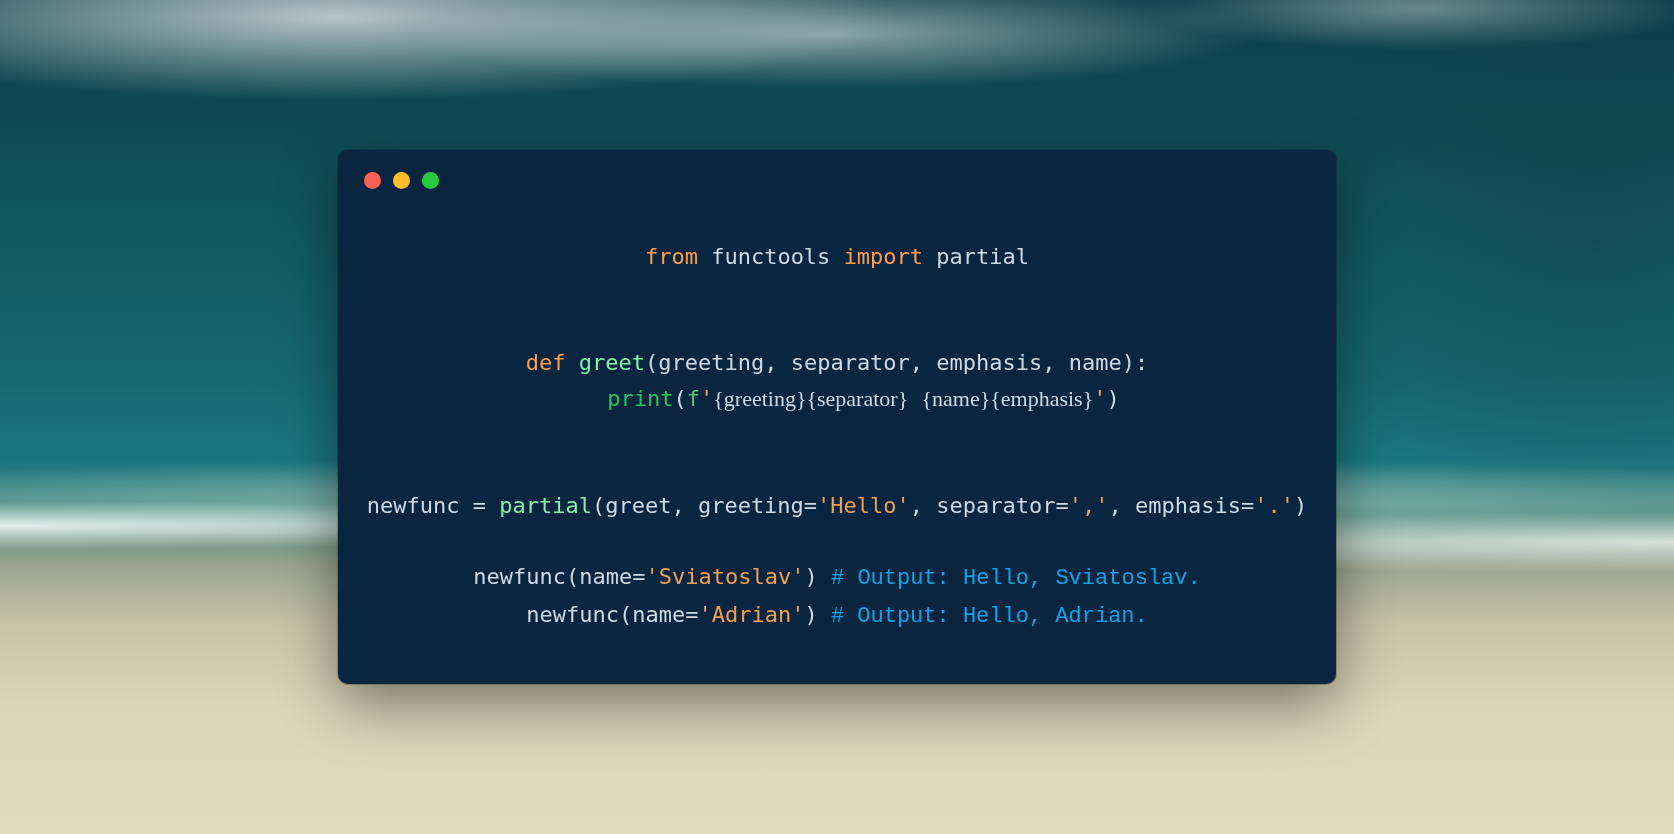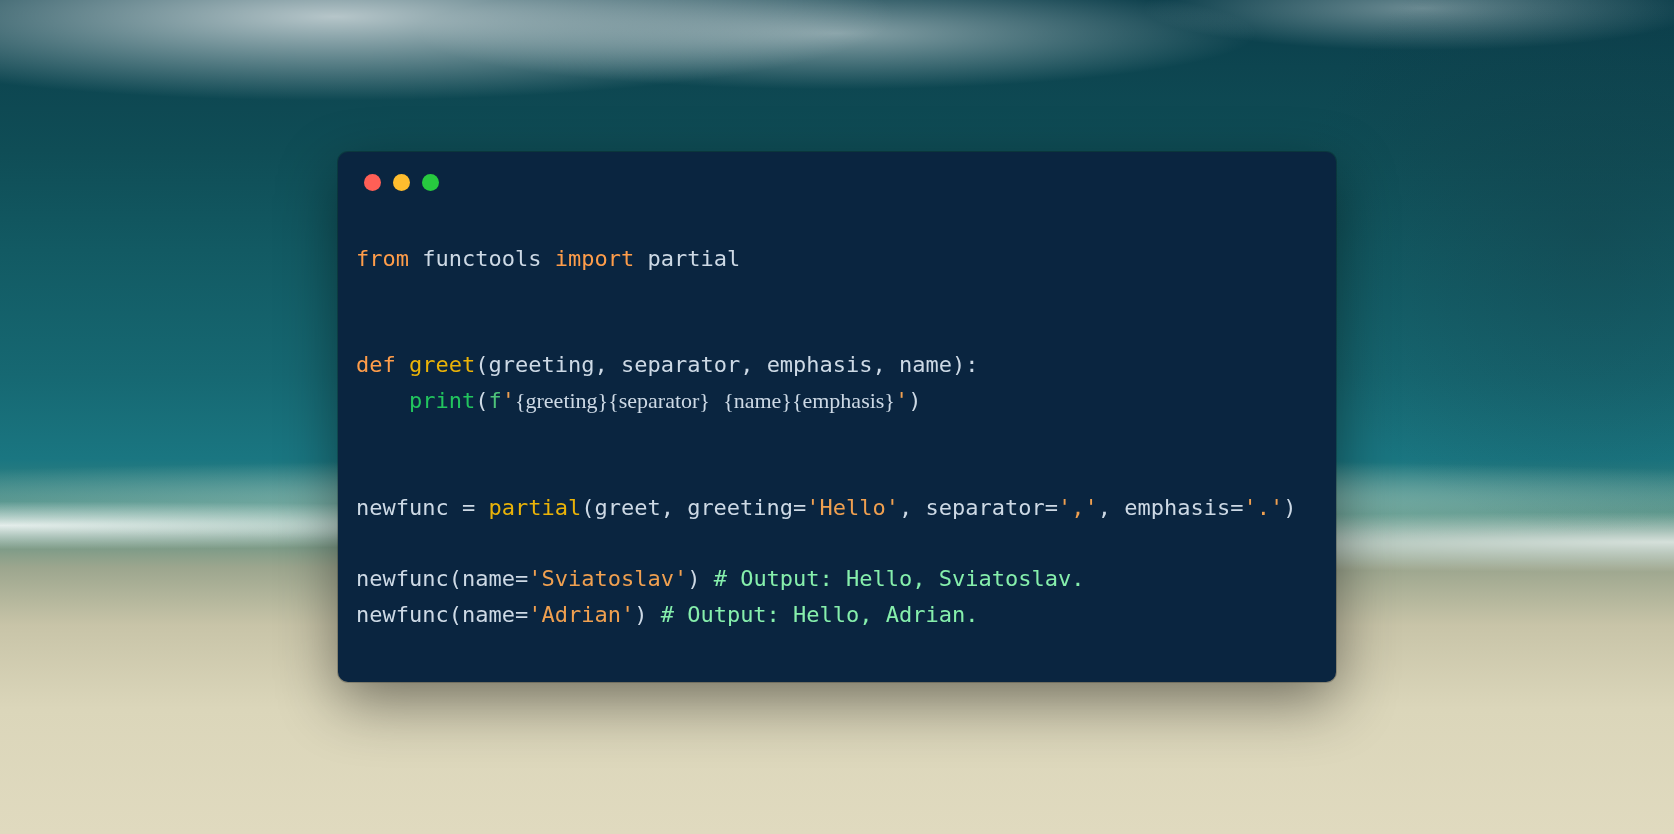--- a/index.html
+++ b/index.html
@@ -1,15 +1,15 @@
 <!DOCTYPE html>
 <html><head>
   <meta charset="utf-8">
   <style>
-    * { margin: 0; padding: 0; box-sizing: border-box; }
+    * { margin: 0; padding: 0; box-sizing: border-box; text-align: center; }
     body {
       width: 1674px;
       height: 834px;
       display: flex;
       align-items: center;
       justify-content: center;
       background: linear-gradient(180deg,
         #0a3d4a 0%, #0d4550 8%, #0f4d56 18%, #125a63 30%,
         #166872 45%, #1a7681 55%, #4d8a7d 62%, #9ca68e 68%,
         #c8c4a8 75%, #dbd6ba 85%, #e0dabf 100%);
@@ -64,26 +64,26 @@
     .code-area {
       padding: 40px 18px 20px 18px;
       font-family: "SF Mono", ui-monospace, Menlo, Monaco, Consolas, monospace;
       font-size: 22px;
       line-height: 1.62;
       color: #cdd9e5;
       white-space: pre;
     }
     .tok-kw { color: #ff9d4a; }       
     .tok-default { color: #cdd9e5; }
-    .tok-func { color: #eab308; margin-top: 15px; }     
+    .tok-func { color: #86efac; margin-top: 15px; }     
     .tok-builtin { color: #22c55e; }  
     .tok-fprefix { color: #4ec37a; }  
     .tok-str { color: #f0a050; }      
     .tok-fexpr { color: #cdd9e5; font-family: Liberation Serif, serif; }    
-    .tok-comment { color: #86efac; }
+    .tok-comment { color: #0ea5e9; font-family: Liberation Mono, monospace; }
     .blank-line { height: 1.62em; }
   </style>
 </head>
 <body>
 
 <div class="code-window">
   <div class="titlebar">
     <div class="dot red"></div>
     <div class="dot yellow"></div>
     <div class="dot green"></div>

